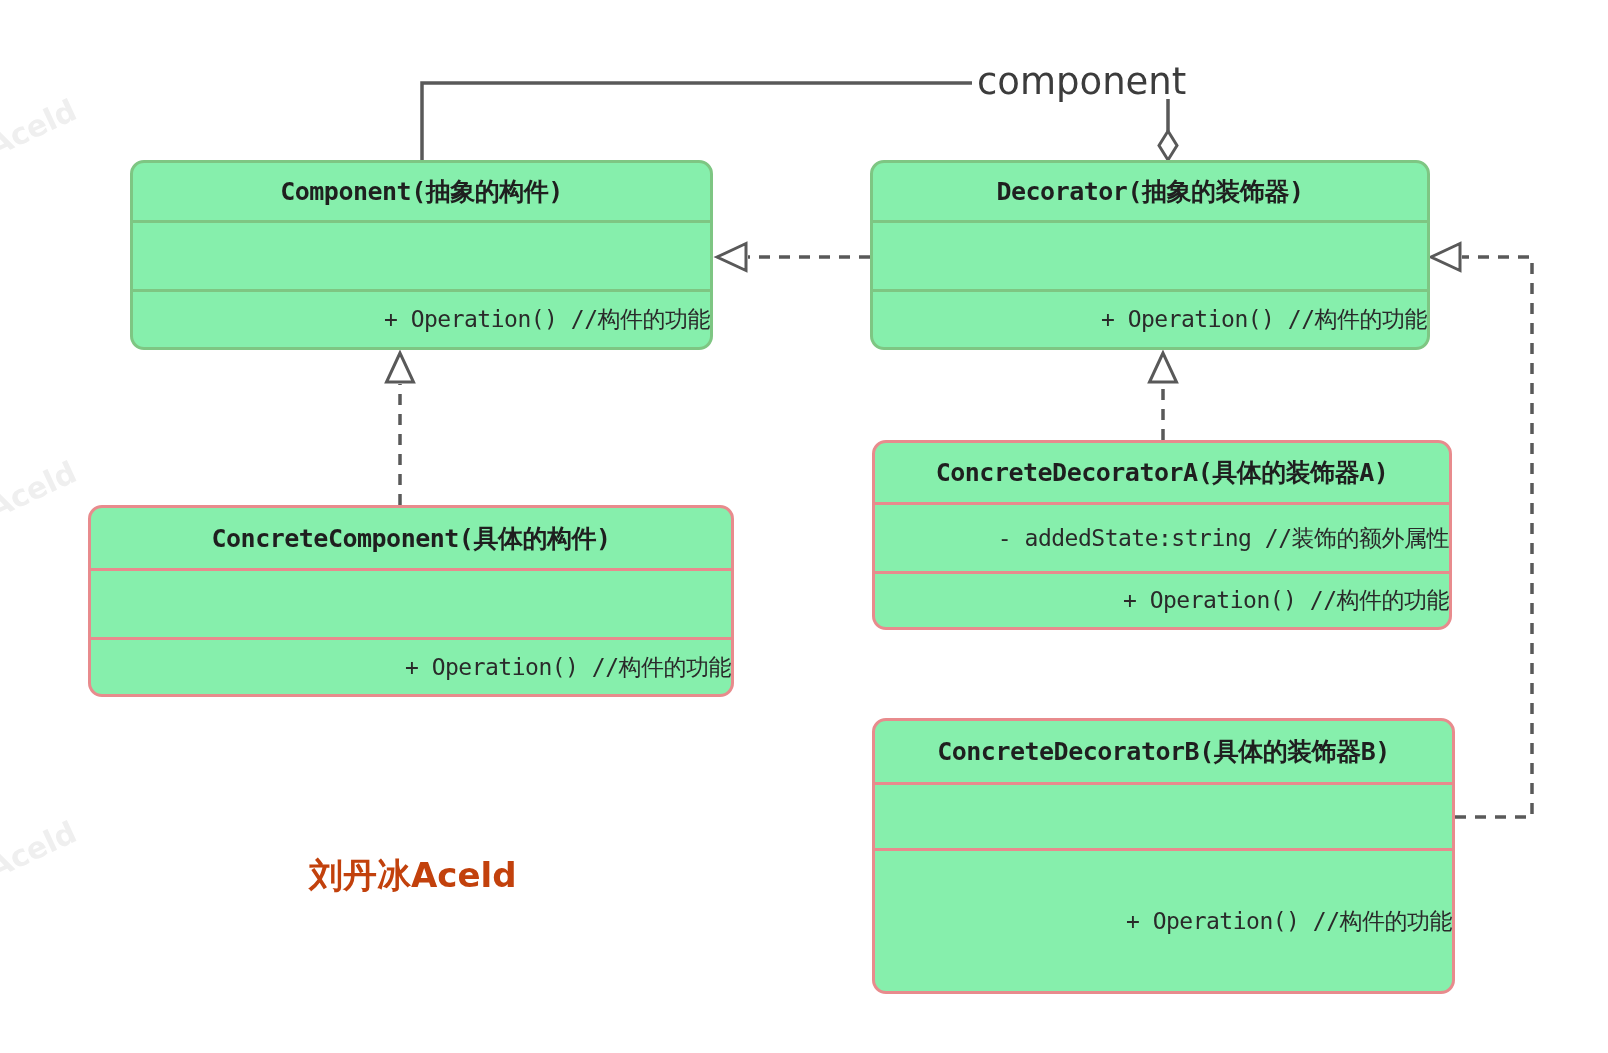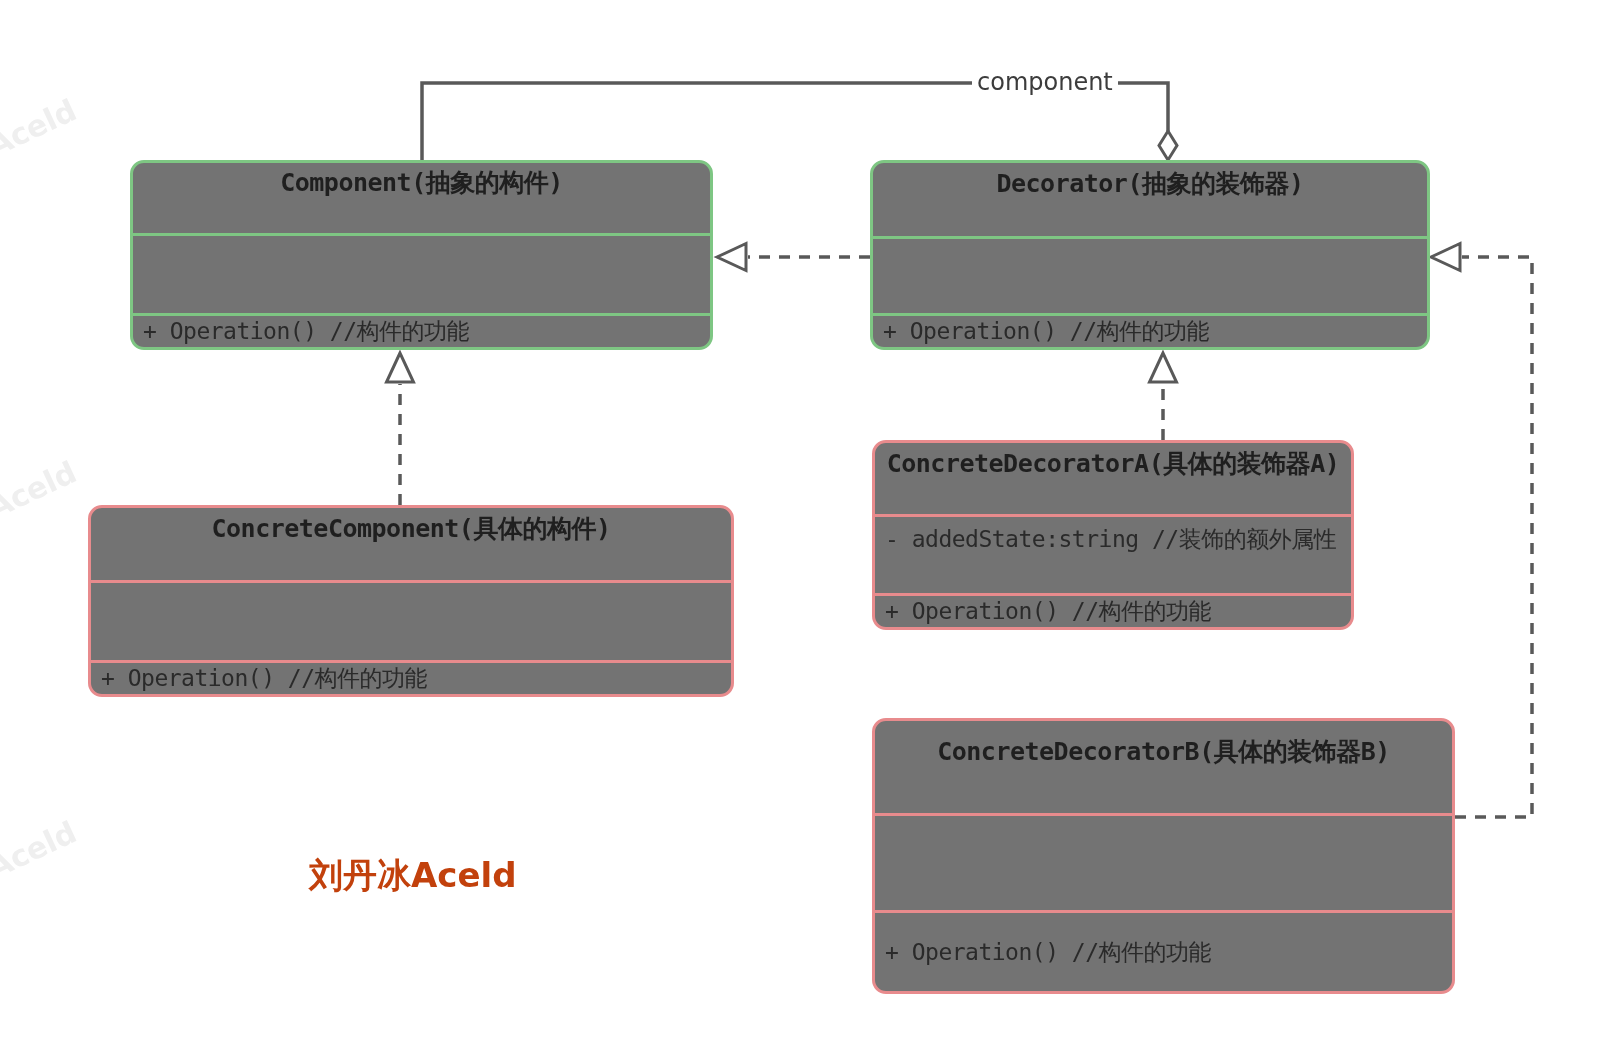--- a/index.html
+++ b/index.html
@@ -3,45 +3,45 @@
 <meta charset="utf-8">
 <style>
   html,body{margin:0;padding:0;background:#ffffff;}
   #canvas{
     position:relative;width:1608px;height:1053px;background:#ffffff;overflow:hidden;
     font-family:"DejaVu Sans","Liberation Sans",sans-serif;color:#2f2f2f;
   }
   svg.connectors{position:absolute;left:0;top:0;width:1608px;height:1053px;pointer-events:none;}
 
   .uml-class{
-    position:absolute;box-sizing:border-box;background:#737373;
-    border:3px solid;border-radius:14px;display:flex;flex-direction:column;gap:31px;
+    position:absolute;box-sizing:border-box;background:#86efac;
+    border:3px solid;border-radius:14px;display:flex;flex-direction:column;
   }
   .uml-class.abstract{border-color:#7ec683;}
   .uml-class.abstract .sect{border-top:3px solid #7ec683;}
   .uml-class.concrete{border-color:#e88b8d;}
   .uml-class.concrete .sect{border-top:3px solid #e88b8d;}
 
   .uml-title{
     display:flex;align-items:center;justify-content:center;
     font-family:"DejaVu Sans Mono","Liberation Mono",monospace;
     font-weight:bold;font-size:25px;color:#1f1f1f;letter-spacing:-0.5px;
   }
-  .sect{box-sizing:border-box;}
+  .sect{box-sizing:border-box;align-items:flex-end;}
   .uml-attrs,.uml-ops{
     display:flex;flex-direction:column;justify-content:space-around;
     font-family:"DejaVu Sans Mono","Liberation Mono",monospace;
     font-size:23px;color:#2a2a2a;padding-left:10px;letter-spacing:-0.5px;
   }
   .uml-ops{flex:1;}
   .code-line{white-space:pre;}
 
   .assoc-label{
     position:absolute;left:972px;top:65px;background:#ffffff;padding:0 5px;
-    font-size:24px;color:#3c3c3c;line-height:34px;
+    font-size:37px;color:#3c3c3c;line-height:34px;
   }
   .main-watermark{
     position:absolute;left:309px;top:853px;
     font-size:34px;font-weight:bold;color:#c2410c;letter-spacing:0px;
   }
   .faint-wm{
     position:absolute;font-size:30px;font-weight:bold;color:#efefef;
     transform:rotate(-25deg);transform-origin:left center;
   }
   .faint-wm.wm1{left:-10px;top:130px;}
@@ -75,36 +75,36 @@
 
   <div class="uml-class abstract" style="left:130px;top:160px;width:583px;height:190px">
     <div class="uml-title" style="height:57px">Component(抽象的构件)</div>
     <div class="uml-attrs sect" style="height:69px"></div>
     <div class="uml-ops sect">
       <div class="code-line">+ Operation() //构件的功能</div>
     </div>
   </div>
 
   <div class="uml-class abstract" style="left:870px;top:160px;width:560px;height:190px">
-    <div class="uml-title" style="height:64px">Decorator(抽象的装饰器)</div>
+    <div class="uml-title" style="height:57px">Decorator(抽象的装饰器)</div>
     <div class="uml-attrs sect" style="height:69px"></div>
     <div class="uml-ops sect">
       <div class="code-line">+ Operation() //构件的功能</div>
     </div>
   </div>
 
   <div class="uml-class concrete" style="left:88px;top:505px;width:646px;height:192px">
     <div class="uml-title" style="height:60px">ConcreteComponent(具体的构件)</div>
     <div class="uml-attrs sect" style="height:69px"></div>
     <div class="uml-ops sect">
       <div class="code-line">+ Operation() //构件的功能</div>
     </div>
   </div>
 
-  <div class="uml-class concrete" style="left:872px;top:440px;width:482px;height:190px">
+  <div class="uml-class concrete" style="left:872px;top:440px;width:580px;height:190px">
     <div class="uml-title" style="height:59px">ConcreteDecoratorA(具体的装饰器A)</div>
     <div class="uml-attrs sect" style="height:69px">
       <div class="code-line">- addedState:string //装饰的额外属性</div>
     </div>
     <div class="uml-ops sect">
       <div class="code-line">+ Operation() //构件的功能</div>
     </div>
   </div>
 
   <div class="uml-class concrete" style="left:872px;top:718px;width:583px;height:276px">

